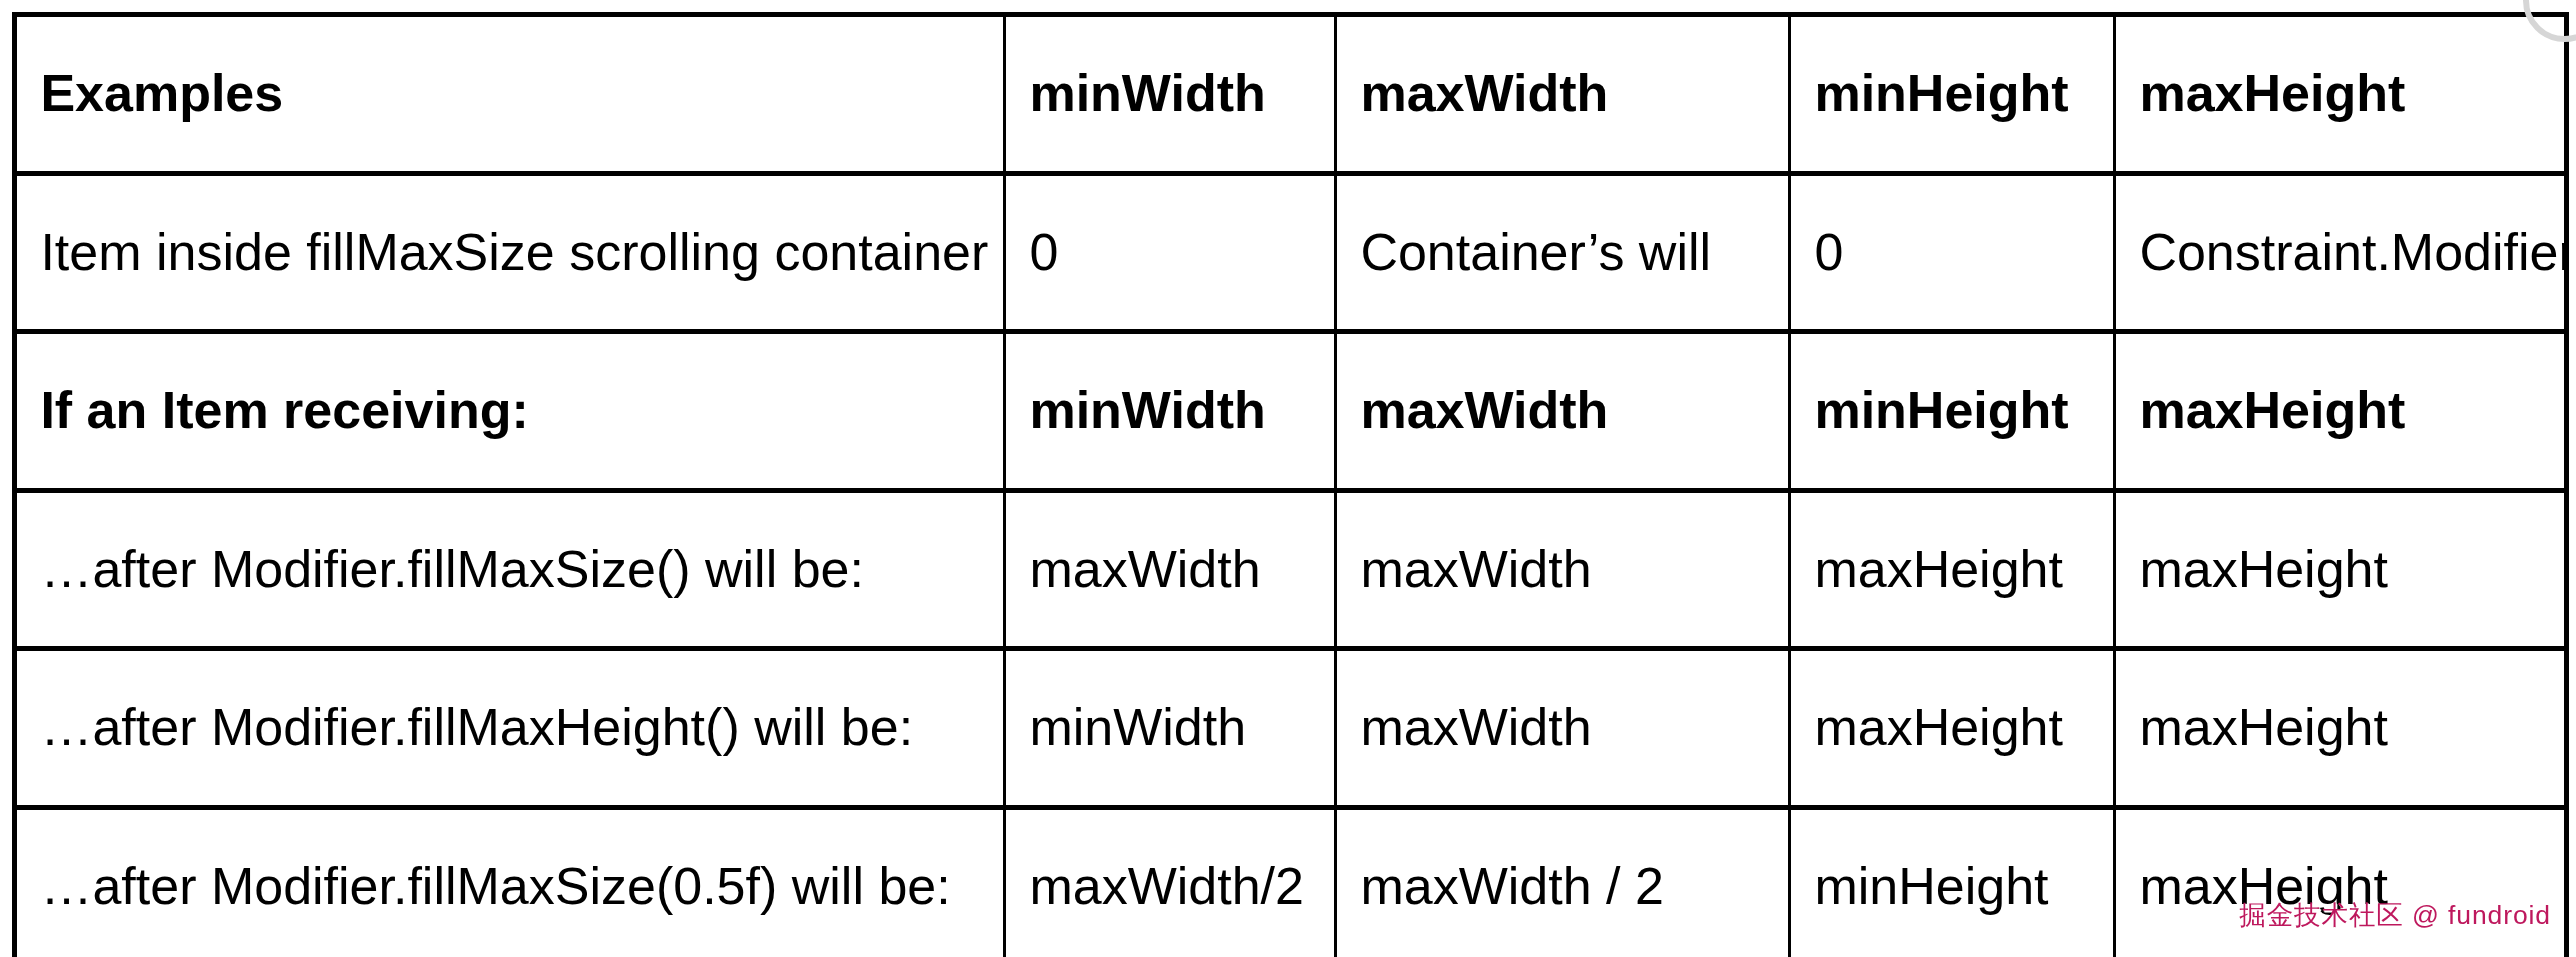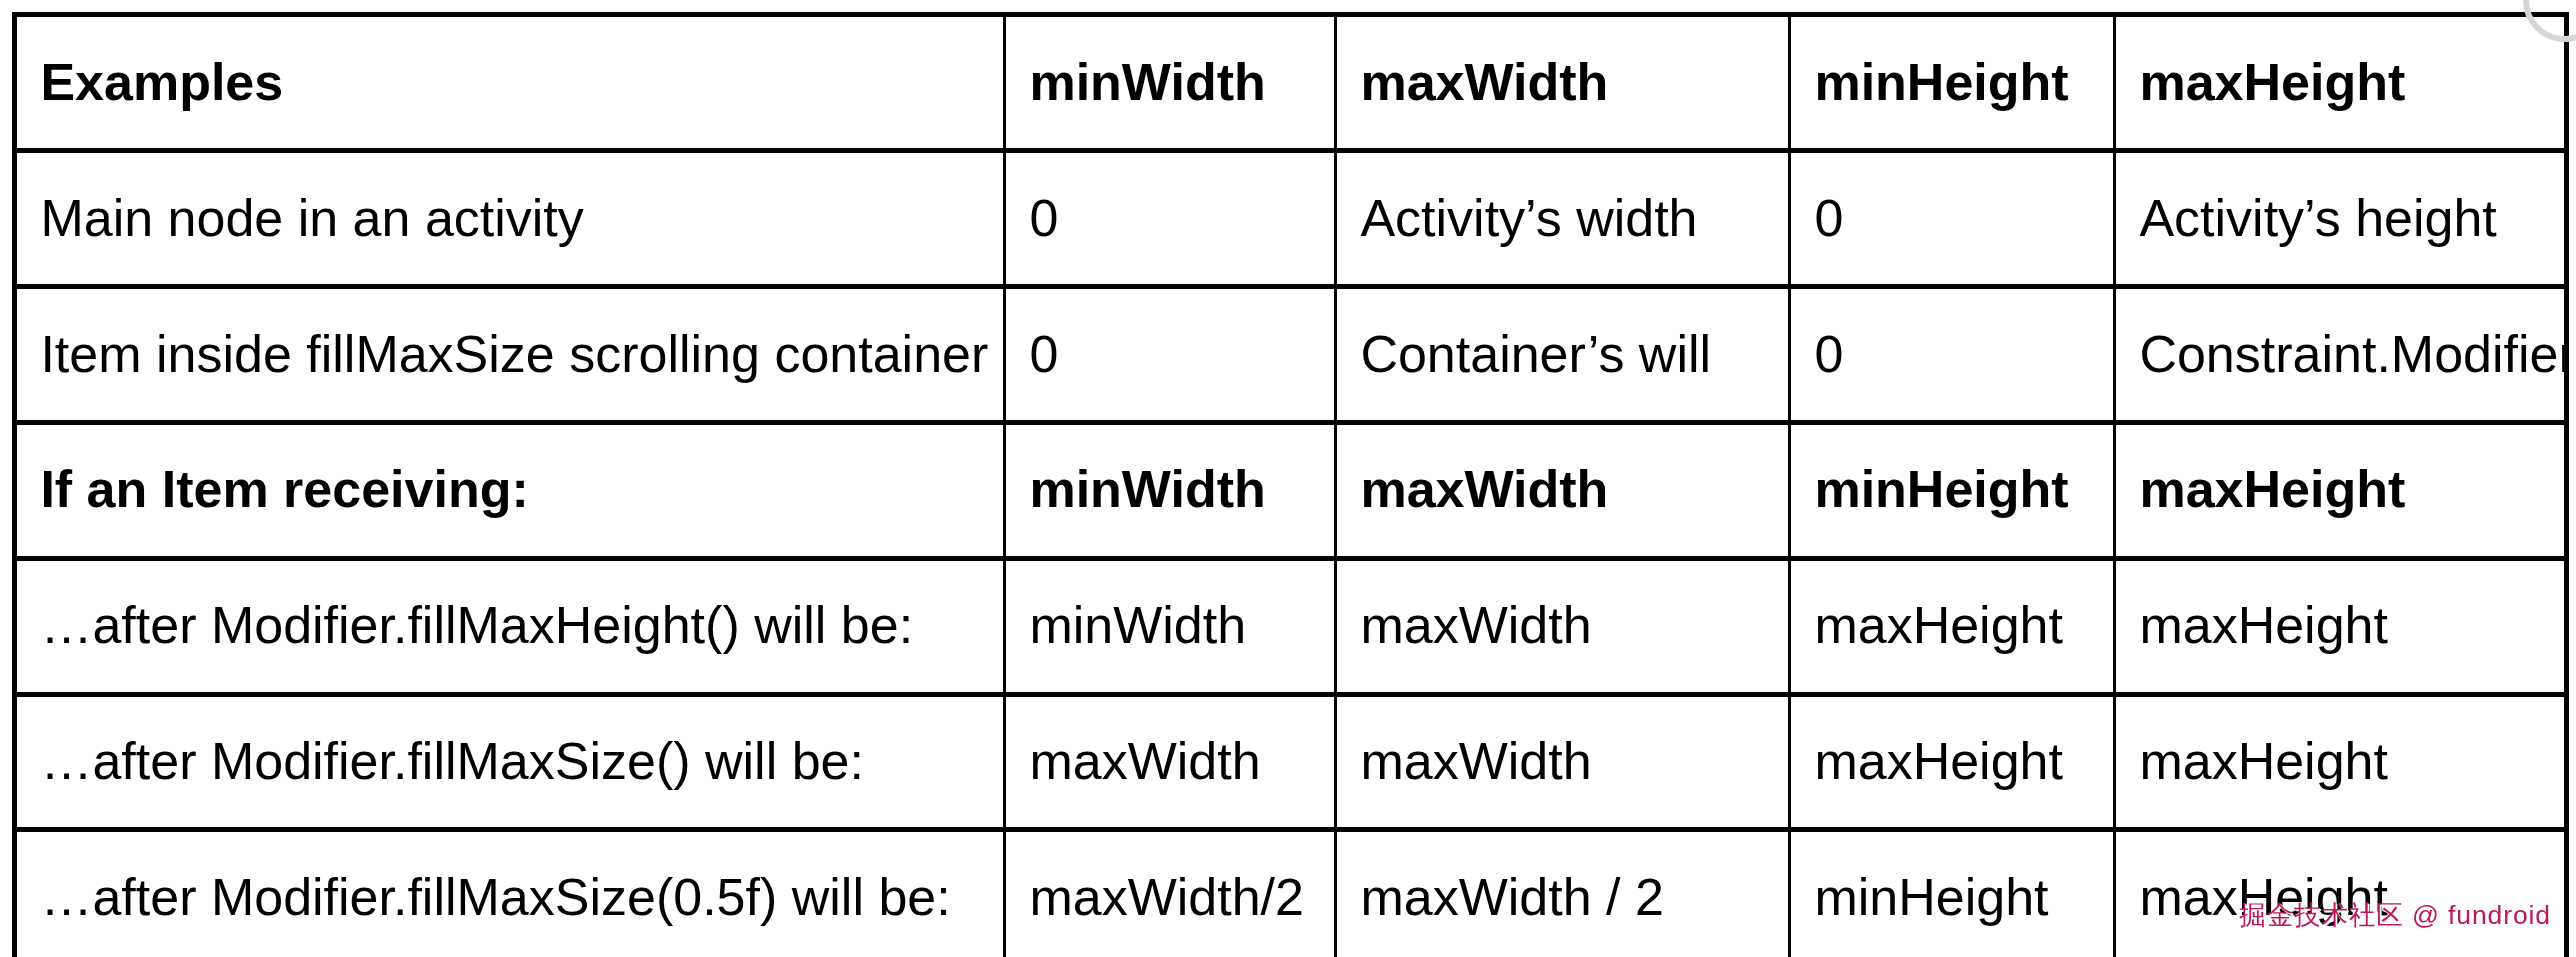--- a/index.html
+++ b/index.html
@@ -84,50 +84,43 @@
   </colgroup>
   <tbody>
     <tr class="bold-row">
       <td>Examples</td>
       <td>minWidth</td>
       <td>maxWidth</td>
       <td>minHeight</td>
       <td>maxHeight</td>
     </tr>
     <tr>
-      <td>Main node in an activity</td>
-      <td>0</td>
-      <td>Activity’s width</td>
-      <td>0</td>
-      <td>Activity’s height</td>
-    </tr>
-    <tr>
       <td>Item inside fillMaxSize scrolling container</td>
       <td>0</td>
       <td>Container’s will</td>
       <td>0</td>
       <td>Constraint.Modifier</td>
     </tr>
     <tr class="bold-row">
       <td>If an Item receiving:</td>
       <td>minWidth</td>
       <td>maxWidth</td>
       <td>minHeight</td>
       <td>maxHeight</td>
     </tr>
     <tr>
-      <td>…after Modifier.fillMaxHeight() will be:</td>
-      <td>minWidth</td>
+      <td>…after Modifier.fillMaxSize() will be:</td>
+      <td>maxWidth</td>
       <td>maxWidth</td>
       <td>maxHeight</td>
       <td>maxHeight</td>
     </tr>
     <tr>
-      <td>…after Modifier.fillMaxSize() will be:</td>
-      <td>maxWidth</td>
+      <td>…after Modifier.fillMaxHeight() will be:</td>
+      <td>minWidth</td>
       <td>maxWidth</td>
       <td>maxHeight</td>
       <td>maxHeight</td>
     </tr>
     <tr>
       <td>…after Modifier.fillMaxSize(0.5f) will be:</td>
       <td>maxWidth/2</td>
       <td>maxWidth / 2</td>
       <td>minHeight</td>
       <td>maxHeight</td>

